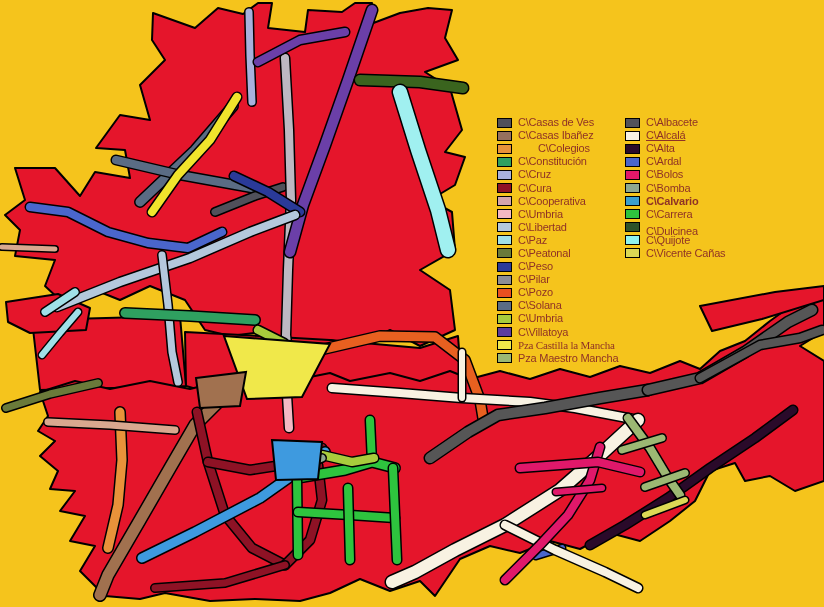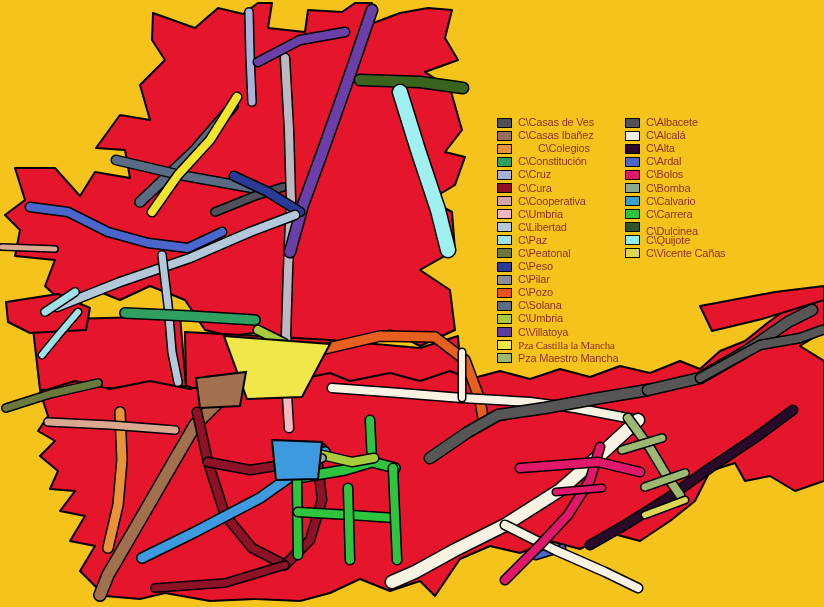--- a/index.html
+++ b/index.html
@@ -219,41 +219,41 @@
           <span class="lb" style="color: rgb(143, 50, 38);">Pza Maestro Mancha</span>
         </div>
       </div>
     <div class="lcol c2" id="legend-col-right">
         <div class="lrow">
           <span class="sw" style="background: rgb(82, 82, 90);"></span>
           <span class="lb" style="color: rgb(143, 50, 38);">C\Albacete</span>
         </div>
         <div class="lrow">
           <span class="sw" style="background: rgb(248, 242, 226);"></span>
-          <span class="lb" style="color: rgb(143, 50, 38);">C\Alcalá</span>
+          <span class="lb" style="color: rgb(143, 50, 38); text-decoration: underline;">C\Alcalá</span>
         </div>
         <div class="lrow">
           <span class="sw" style="background: rgb(42, 10, 42);"></span>
           <span class="lb" style="color: rgb(143, 50, 38);">C\Alta</span>
         </div>
         <div class="lrow">
           <span class="sw" style="background: rgb(74, 102, 204);"></span>
           <span class="lb" style="color: rgb(143, 50, 38);">C\Ardal</span>
         </div>
         <div class="lrow">
           <span class="sw" style="background: rgb(224, 24, 106);"></span>
           <span class="lb" style="color: rgb(143, 50, 38);">C\Bolos</span>
         </div>
         <div class="lrow">
           <span class="sw" style="background: rgb(143, 168, 144);"></span>
           <span class="lb" style="color: rgb(143, 50, 38);">C\Bomba</span>
         </div>
         <div class="lrow">
           <span class="sw" style="background: rgb(58, 158, 206);"></span>
-          <span class="lb" style="color: rgb(143, 50, 38);">C\Calvario</span>
+          <span class="lb" style="color: rgb(143, 50, 38); font-weight: bold;">C\Calvario</span>
         </div>
         <div class="lrow">
           <span class="sw" style="background: rgb(46, 196, 62);"></span>
           <span class="lb" style="color: rgb(143, 50, 38);">C\Carrera</span>
         </div>
         <div class="lrow">
           <span class="sw" style="background: rgb(46, 82, 41);"></span>
           <span class="lb" style="color: rgb(143, 50, 38); margin-top: 8px;">C\Dulcinea</span>
         </div>
         <div class="lrow">

